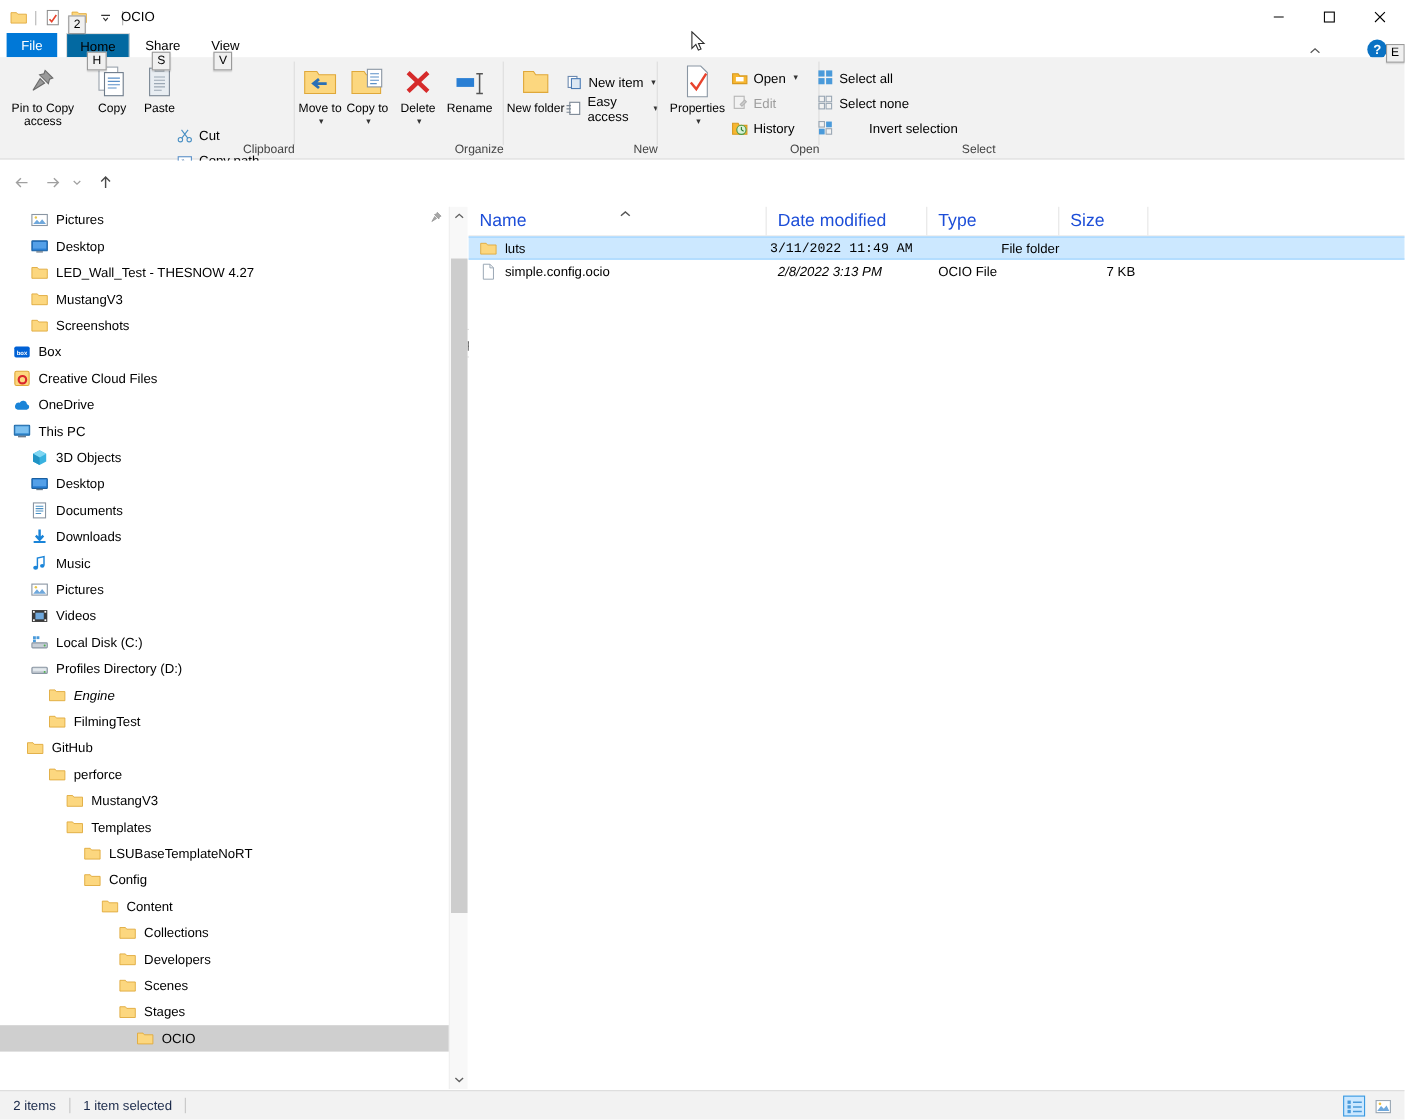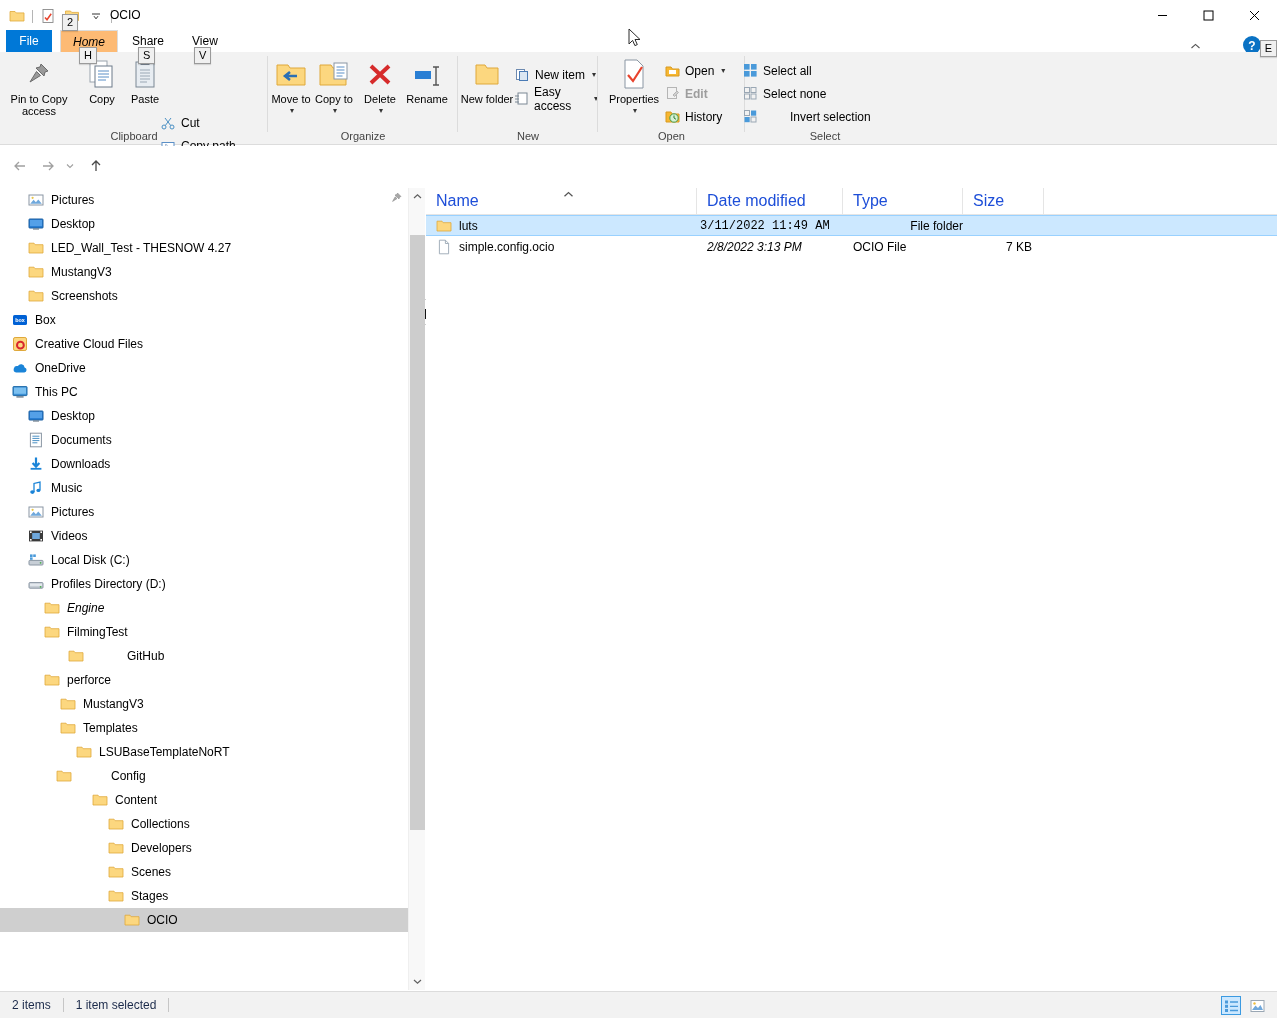--- a/index.html
+++ b/index.html
@@ -29,29 +29,29 @@
     font-size:11px; line-height:13px; padding:1px 4px;
     color:#000; white-space:nowrap; z-index:60;
     box-shadow:0 1px 1px rgba(0,0,0,.12);
   }
 
   
   .tabstrip { position:absolute; left:0; top:30px; width:1277px; height:22px; }
   .tab { position:absolute; top:0; height:22px; padding:0 12px; display:flex; align-items:center;
          font-size:12px; color:#000; }
   .tab.file { background:#0078d7; color:#fff; left:6px; width:46px; justify-content:center; }
-  .tab.home { left:60px; background:#fdba74; border:1px solid #dcdcdc; border-bottom:none;font-style:italic; }
+  .tab.home { left:60px; background:#0369a1; border:1px solid #dcdcdc; border-bottom:none; }
   .tab.share{ left:120px; }
   .tab.view { left:180px; }
 
   .ribbon { position:absolute; left:0; top:52px; width:1277px; height:93px; background:#f2f2f2;
             border-bottom:1px solid #dcdcdc; }
   .ribbon-inner { position:relative; width:100%; height:100%; }
   .group { position:absolute; top:0; height:92px; }
-  .group-label { position:absolute; bottom:2px; left:0; width:100%; text-align:center;
+  .group-label { position:absolute; bottom:2px; left:0; width:100%; text-align:right;
                  font-size:11px; color:#444; }
   .group-sep { position:absolute; top:4px; width:1px; height:76px; background:#dcdcdc; }
 
   .bigbtn { position:absolute; top:4px; width:60px; display:flex; flex-direction:column;
             align-items:center; text-align:center; font-size:11px; line-height:12px; color:#000; }
   .bigbtn .gi { height:34px; display:flex; align-items:flex-end; justify-content:center; }
   .bigbtn .lbl { margin-top:3px; }
   .smallrow { position:absolute; display:flex; align-items:center; gap:5px; font-size:12px; height:21px; }
   .smallrow .si { width:16px; height:16px; display:flex; align-items:center; justify-content:center; }
   .dim { color:#9d9d9d; }
@@ -366,21 +366,21 @@
       <div class="smallrow" style="left:66px; top:8px;">
         <span class="si">
           <svg width="15" height="15" viewBox="0 0 15 15">
                 <path d="M1 4h5l1.5 2H14v7H1z" fill="#f7b731" stroke="#d89a20"></path>
                 <rect x="4" y="7" width="7" height="4" fill="#fff"></rect>
               </svg>
         </span>
         <span>Open</span>
         <span class="caret">▾</span>
       </div>
-      <div class="smallrow dim" style="left:66px; top:31px;font-weight:bold;">
+      <div class="smallrow dim" style="left:66px; top:31px;">
         <span class="si">
           <svg width="15" height="15" viewBox="0 0 15 15">
                 <rect x="2.5" y="1.5" width="9" height="11" fill="#f2f2f2" stroke="#b5b5b5"></rect>
                 <path d="M8 9l4-4 1.5 1.5-4 4z" fill="#cfcfcf" stroke="#b5b5b5"></path>
               </svg>
         </span>
         <span>Edit</span>
       </div>
       <div class="smallrow" style="left:66px; top:54px;">
         <span class="si">
@@ -595,20 +595,30 @@
               <rect x="1" y="2.6" width="14" height="9" rx="0.6" fill="#3b8fd4" stroke="#1f6aa8"></rect>
               <rect x="2" y="3.6" width="12" height="6.2" fill="#7cc0f0"></rect>
               <rect x="4.4" y="12.2" width="7.2" height="1.4" fill="#6d7b8a"></rect>
             </svg>
           </span>
           <span>This PC</span>
         </div>
         <div class="navitem" style="padding-left: 28px;">
           <span class="ico">
             <svg width="16" height="16" viewBox="0 0 16 16">
+              <path d="M8 1.4L14 4.6v7L8 14.8 2 11.6v-7z" fill="#38b2e0"></path>
+              <path d="M8 1.4L14 4.6 8 7.9 2 4.6z" fill="#7fd6f2"></path>
+              <path d="M8 7.9v6.9L2 11.6v-7z" fill="#1f93c4"></path>
+            </svg>
+          </span>
+          <span>3D Objects</span>
+        </div>
+        <div class="navitem" style="padding-left: 28px;">
+          <span class="ico">
+            <svg width="16" height="16" viewBox="0 0 16 16">
               <rect x="1" y="3" width="14" height="9" rx="0.6" fill="#2a7fd4" stroke="#1a5fa0"></rect>
               <rect x="2" y="4" width="12" height="6" fill="#54a0e8"></rect>
               <rect x="5" y="12.4" width="6" height="1.2" fill="#6d7b8a"></rect>
             </svg>
           </span>
           <span>Desktop</span>
         </div>
         <div class="navitem" style="padding-left: 28px;">
           <span class="ico">
             <svg width="16" height="16" viewBox="0 0 16 16">
@@ -697,21 +707,21 @@
           <span>Engine</span>
         </div>
         <div class="navitem" style="padding-left: 44px;">
           <span class="ico">
             <svg width="16" height="16" viewBox="0 0 16 16">
               <path d="M1 3.2h5l1.2 1.5H15v8.3H1z" fill="#fcd77f" stroke="#dfa83a" stroke-width=".8"></path>
             </svg>
           </span>
           <span>FilmingTest</span>
         </div>
-        <div class="navitem" style="padding-left: 68px; gap: 36px;">
+        <div class="navitem" style="padding-left: 24px;">
           <span class="ico">
             <svg width="16" height="16" viewBox="0 0 16 16">
               <path d="M1 3.2h5l1.2 1.5H15v8.3H1z" fill="#fcd77f" stroke="#dfa83a" stroke-width=".8"></path>
             </svg>
           </span>
           <span>GitHub</span>
         </div>
         <div class="navitem" style="padding-left: 44px;">
           <span class="ico">
             <svg width="16" height="16" viewBox="0 0 16 16">
@@ -737,21 +747,21 @@
           <span>Templates</span>
         </div>
         <div class="navitem" style="padding-left: 76px;">
           <span class="ico">
             <svg width="16" height="16" viewBox="0 0 16 16">
               <path d="M1 3.2h5l1.2 1.5H15v8.3H1z" fill="#fcd77f" stroke="#dfa83a" stroke-width=".8"></path>
             </svg>
           </span>
           <span>LSUBaseTemplateNoRT</span>
         </div>
-        <div class="navitem" style="padding-left: 56px; gap: 32px;">
+        <div class="navitem" style="padding-left: 76px;">
           <span class="ico">
             <svg width="16" height="16" viewBox="0 0 16 16">
               <path d="M1 3.2h5l1.2 1.5H15v8.3H1z" fill="#fcd77f" stroke="#dfa83a" stroke-width=".8"></path>
             </svg>
           </span>
           <span>Config</span>
         </div>
         <div class="navitem" style="padding-left: 92px;">
           <span class="ico">
             <svg width="16" height="16" viewBox="0 0 16 16">

